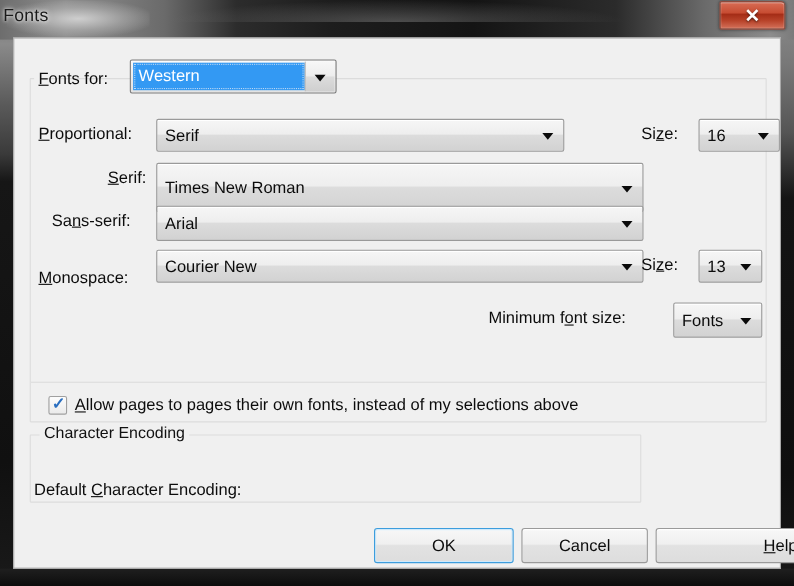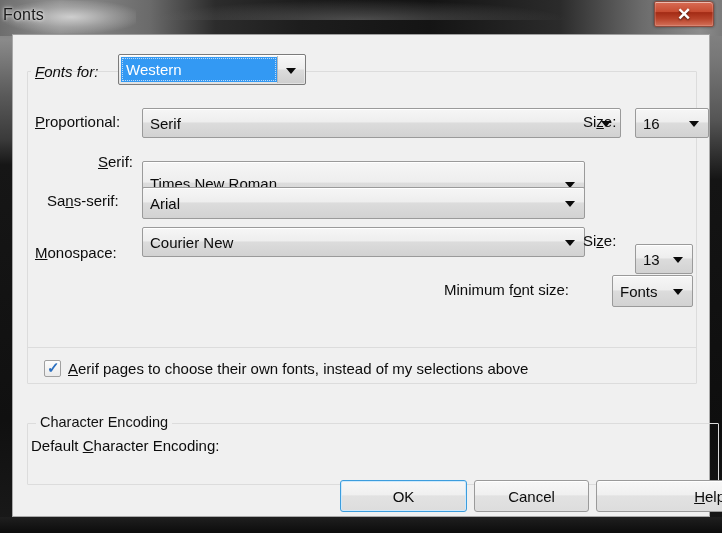--- a/index.html
+++ b/index.html
@@ -242,50 +242,50 @@
     </div>
   </div>
 
   <div class="dialog">
 
     <div class="groupbox" style="left:14px; top:36px; width:670px; height:313px;">
     </div>
 
     <div style="position:absolute; left:18px; top:26px; height:22px; background:#f0f0f0; padding:0 4px;"></div>
 
-    <div class="lbl" style="left:22px; top:28px;font-style:italic;">
+    <div class="lbl" style="left:22px; top:28px;">
       <u>F</u><span>onts for:</span>
     </div>
 
     <div class="combo focused" style="left:105px; top:19px; width:188px; height:31px;">
       <div class="sel-field">
         <span>Western</span>
       </div>
       <div class="btn-part"></div>
     </div>
 
     <div class="lbl" style="left:22px; top:78px;">
       <u>P</u><span>roportional:</span>
     </div>
-    <div class="combo" style="left:129px; top:73px; width:479px; height:30px;">
+    <div class="combo" style="left:129px; top:73px; width:371px; height:30px;">
       <div class="combo-text">Serif</div>
       <div class="combo-arrow"></div>
     </div>
     <div class="lbl" style="left:570px; top:78px;">
       <span>Si</span><u>z</u><span>e:</span>
     </div>
     <div class="combo" style="left:622px; top:73px; width:74px; height:30px;">
       <div class="combo-text">16</div>
       <div class="combo-arrow"></div>
     </div>
 
     <div class="lbl" style="left:85px; top:118px;">
       <u>S</u><span>erif:</span>
     </div>
-    <div class="combo" style="left:129px; top:126px; width:443px; height:45px;">
+    <div class="combo" style="left:129px; top:113px; width:443px; height:45px;">
       <div class="combo-text">Times New Roman</div>
       <div class="combo-arrow"></div>
     </div>
 
     <div class="lbl" style="left:34px; top:157px;">
       <span>Sa</span><u>n</u><span>s-serif:</span>
     </div>
     <div class="combo" style="left:129px; top:152px; width:443px; height:32px;">
       <div class="combo-text">Arial</div>
       <div class="combo-arrow"></div>
@@ -294,45 +294,45 @@
     <div class="lbl" style="left:22px; top:197px;margin-top:12px;">
       <u>M</u><span>onospace:</span>
     </div>
     <div class="combo" style="left:129px; top:192px; width:443px; height:30px;">
       <div class="combo-text">Courier New</div>
       <div class="combo-arrow"></div>
     </div>
     <div class="lbl" style="left:570px; top:197px;">
       <span>Si</span><u>z</u><span>e:</span>
     </div>
-    <div class="combo" style="left:622px; top:209px; width:58px; height:30px;">
+    <div class="combo" style="left:622px; top:192px; width:58px; height:30px;">
       <div class="combo-text">13</div>
       <div class="combo-arrow"></div>
     </div>
 
     <div class="lbl" style="left:431px; top:246px;">
       <span>Minimum f</span><u>o</u><span>nt size:</span>
     </div>
     <div class="combo" style="left:599px; top:240px; width:81px; height:32px;">
       <div class="combo-text">Fonts</div>
       <div class="combo-arrow"></div>
     </div>
 
     <div class="hsep" style="left:15px; top:312px; width:668px;"></div>
 
     <div class="checkbox-row" style="left:31px; top:325px;">
       <div class="checkbox-box">
         <span class="tick">✓</span>
       </div>
       <div class="checkbox-label">
-        <u>A</u><span>erif pages to choose their own fonts, instead of my selections above</span>
+        <u>A</u><span>llow pages to pages their own fonts, instead of my selections above</span>
       </div>
     </div>
 
-    <div class="groupbox" style="left:14px; top:388px; width:692px; height:62px;">
+    <div class="groupbox" style="left:14px; top:360px; width:556px; height:62px;">
       <div class="groupbox-legend" style="left:8px;">Character Encoding</div>
     </div>
 
     <div class="lbl" style="left:18px; top:402px;">
       <span>Default </span><u>C</u><span>haracter Encoding:</span>
     </div>
 
     <div class="btn default" style="left:327px; top:445px; width:127px;">
       <span>OK</span>
     </div>

